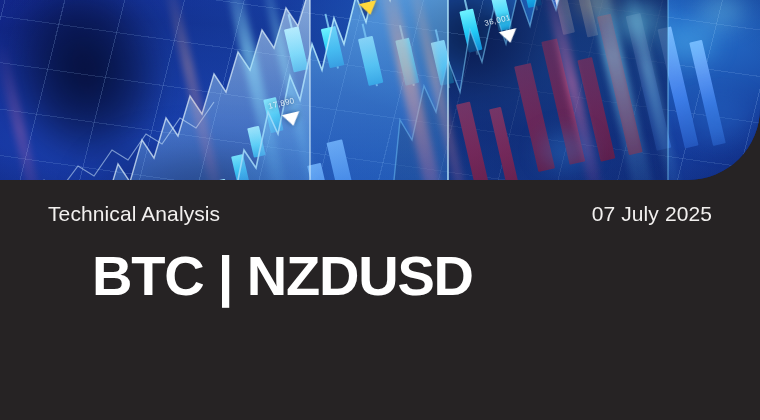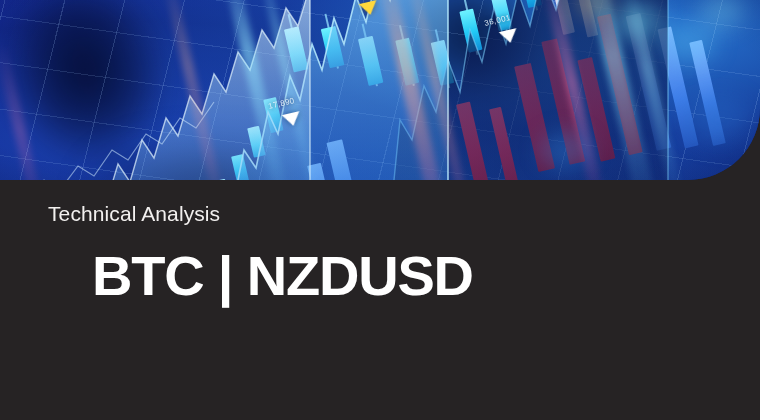--- a/index.html
+++ b/index.html
@@ -309,18 +309,19 @@
 
     <div class="tri down-yellow" style="left:360px; top:2px; transform:rotate(-13deg);"></div>
 
     <div class="hero-vig"></div>
   </div>
 
   <div id="body">
 
     <div class="meta-row">
       <div class="eyebrow">Technical Analysis</div>
+      <div class="date">07 July 2025</div>
     </div>
 
     <div class="headline">BTC | NZDUSD</div>
   </div>
 
 </div>
 
 </body></html>

